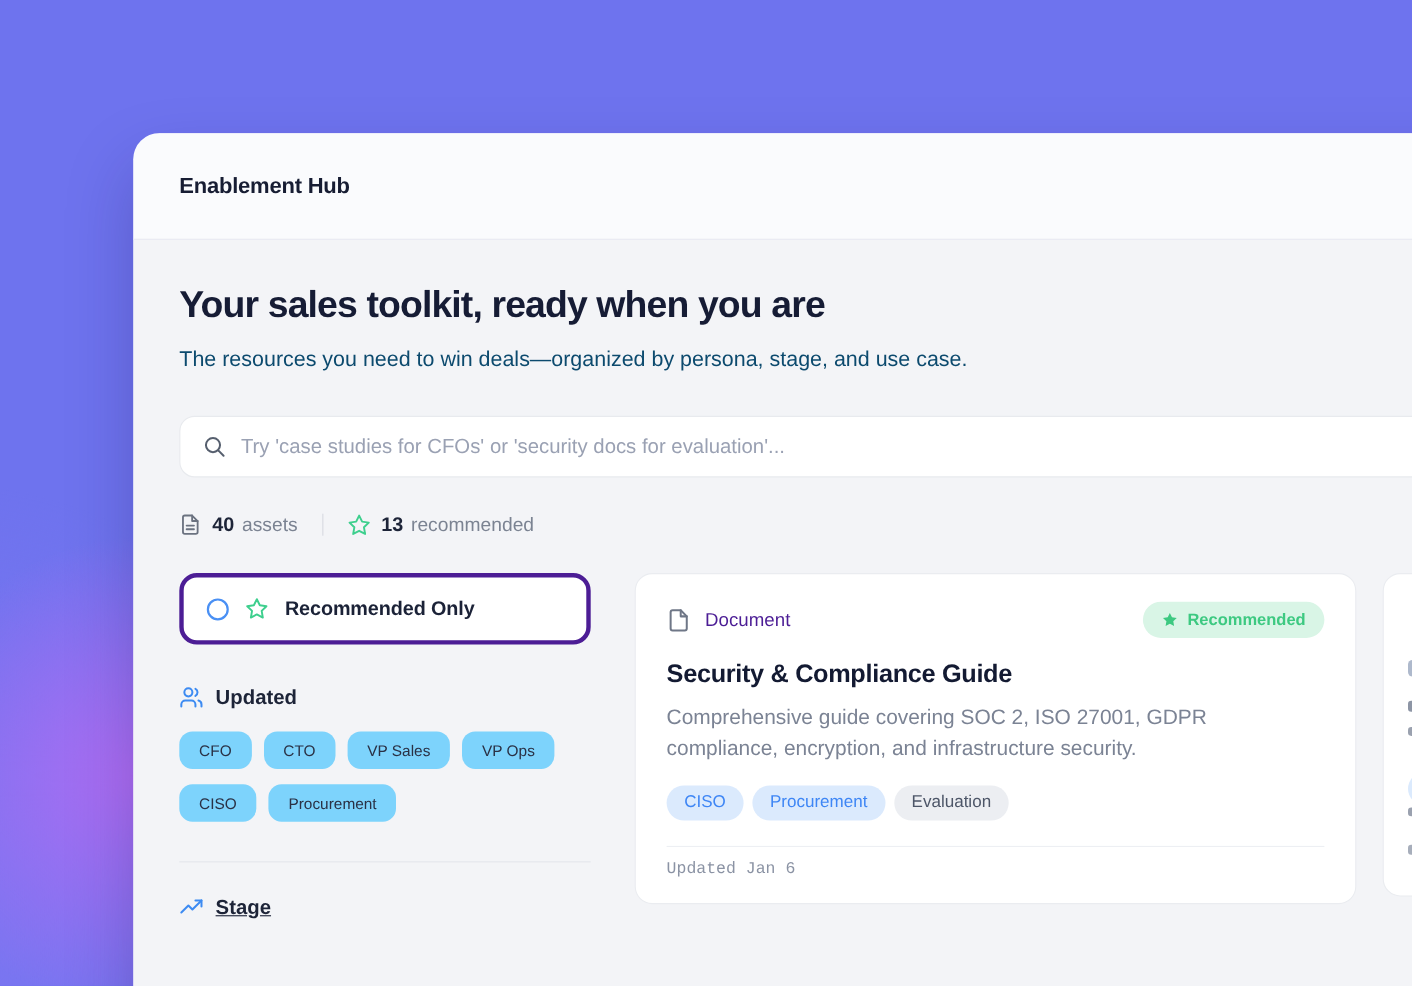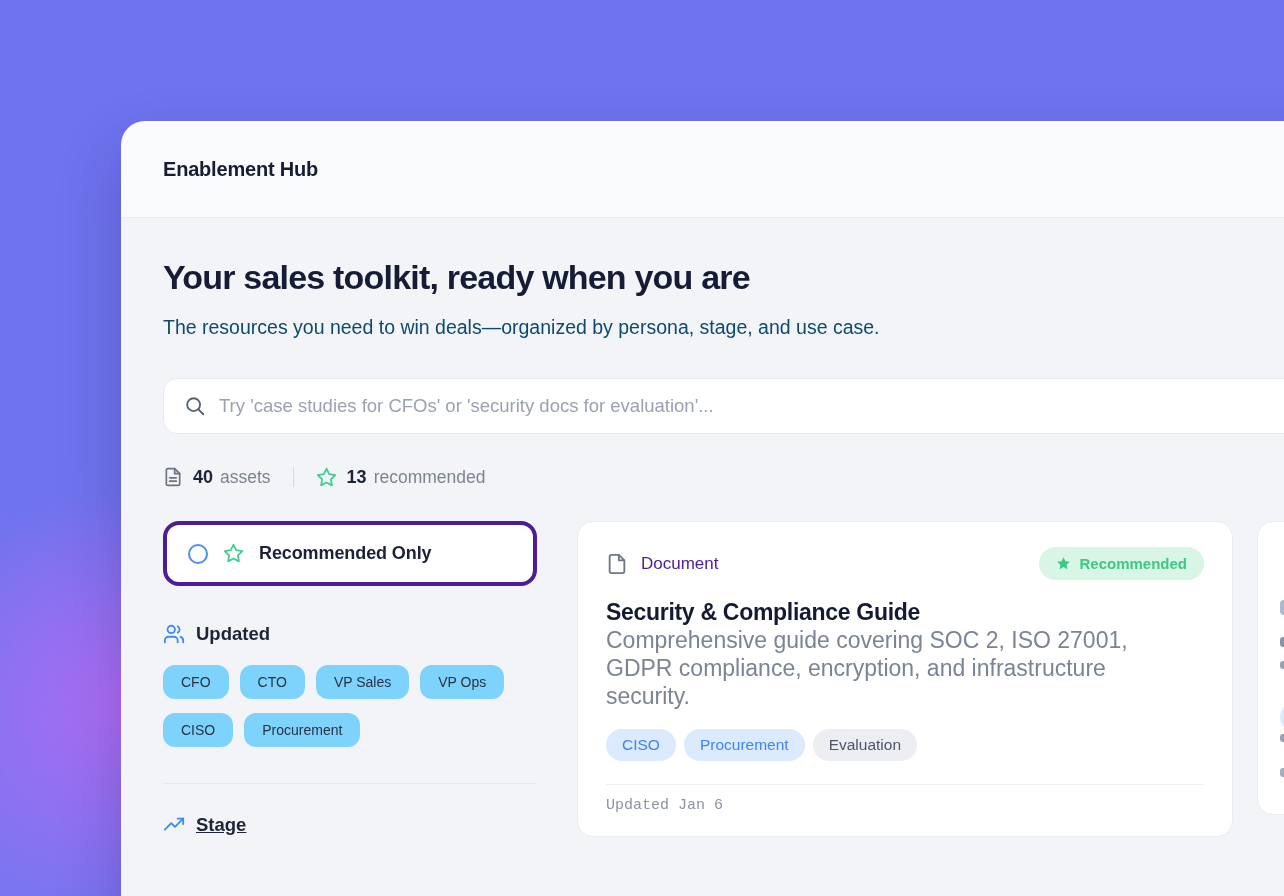--- a/index.html
+++ b/index.html
@@ -78,21 +78,21 @@
     padding: 25px 28px 22px; cursor: pointer;
   }
   .card-head { display: flex; justify-content: space-between; align-items: center; }
   .card-type { display: flex; align-items: center; gap: 13px; color: #4c1d95; font-size: 17px; }
   .badge {
     display: flex; align-items: center; gap: 8px;
     background: #d9f5e6; color: #3dc981; font-weight: bold; font-size: 15px;
     padding: 8px 17px; border-radius: 999px;
   }
   .card-title { margin-top: 19px; font-size: 23px; font-weight: bold; color: #131a32; letter-spacing: -0.3px; }
-  .card-desc { margin-top: 0; max-width: 585px; font-size: 23px; line-height: 28px; color: #7b8394; }
+  .card-desc { margin-top: 13px; max-width: 585px; font-size: 19px; line-height: 28px; color: #7b8394; }
   .tags { margin-top: 19px; display: flex; gap: 8px; }
   .tag { padding: 7px 16px; border-radius: 999px; font-size: 15.5px; }
   .tag.blue { background: #dbeafd; color: #3e86f5; }
   .tag.gray { background: #eceef2; color: #4d5668; }
   .card-divider { margin-top: 23px; border: none; border-top: 1px solid #edeff3; }
   .card-updated { margin-top: 12px; font-size: 15px; color: #8b93a4; font-family: Liberation Mono, monospace; }
 
   .card-partial { position: relative; height: 294px; padding: 0; }
   .frag { position: absolute; left: 22px; border-radius: 3px; }
   .frag-icon    { top: 78px;  width: 26px; height: 15px; background: #aeb9cc; border-radius: 4px; }

